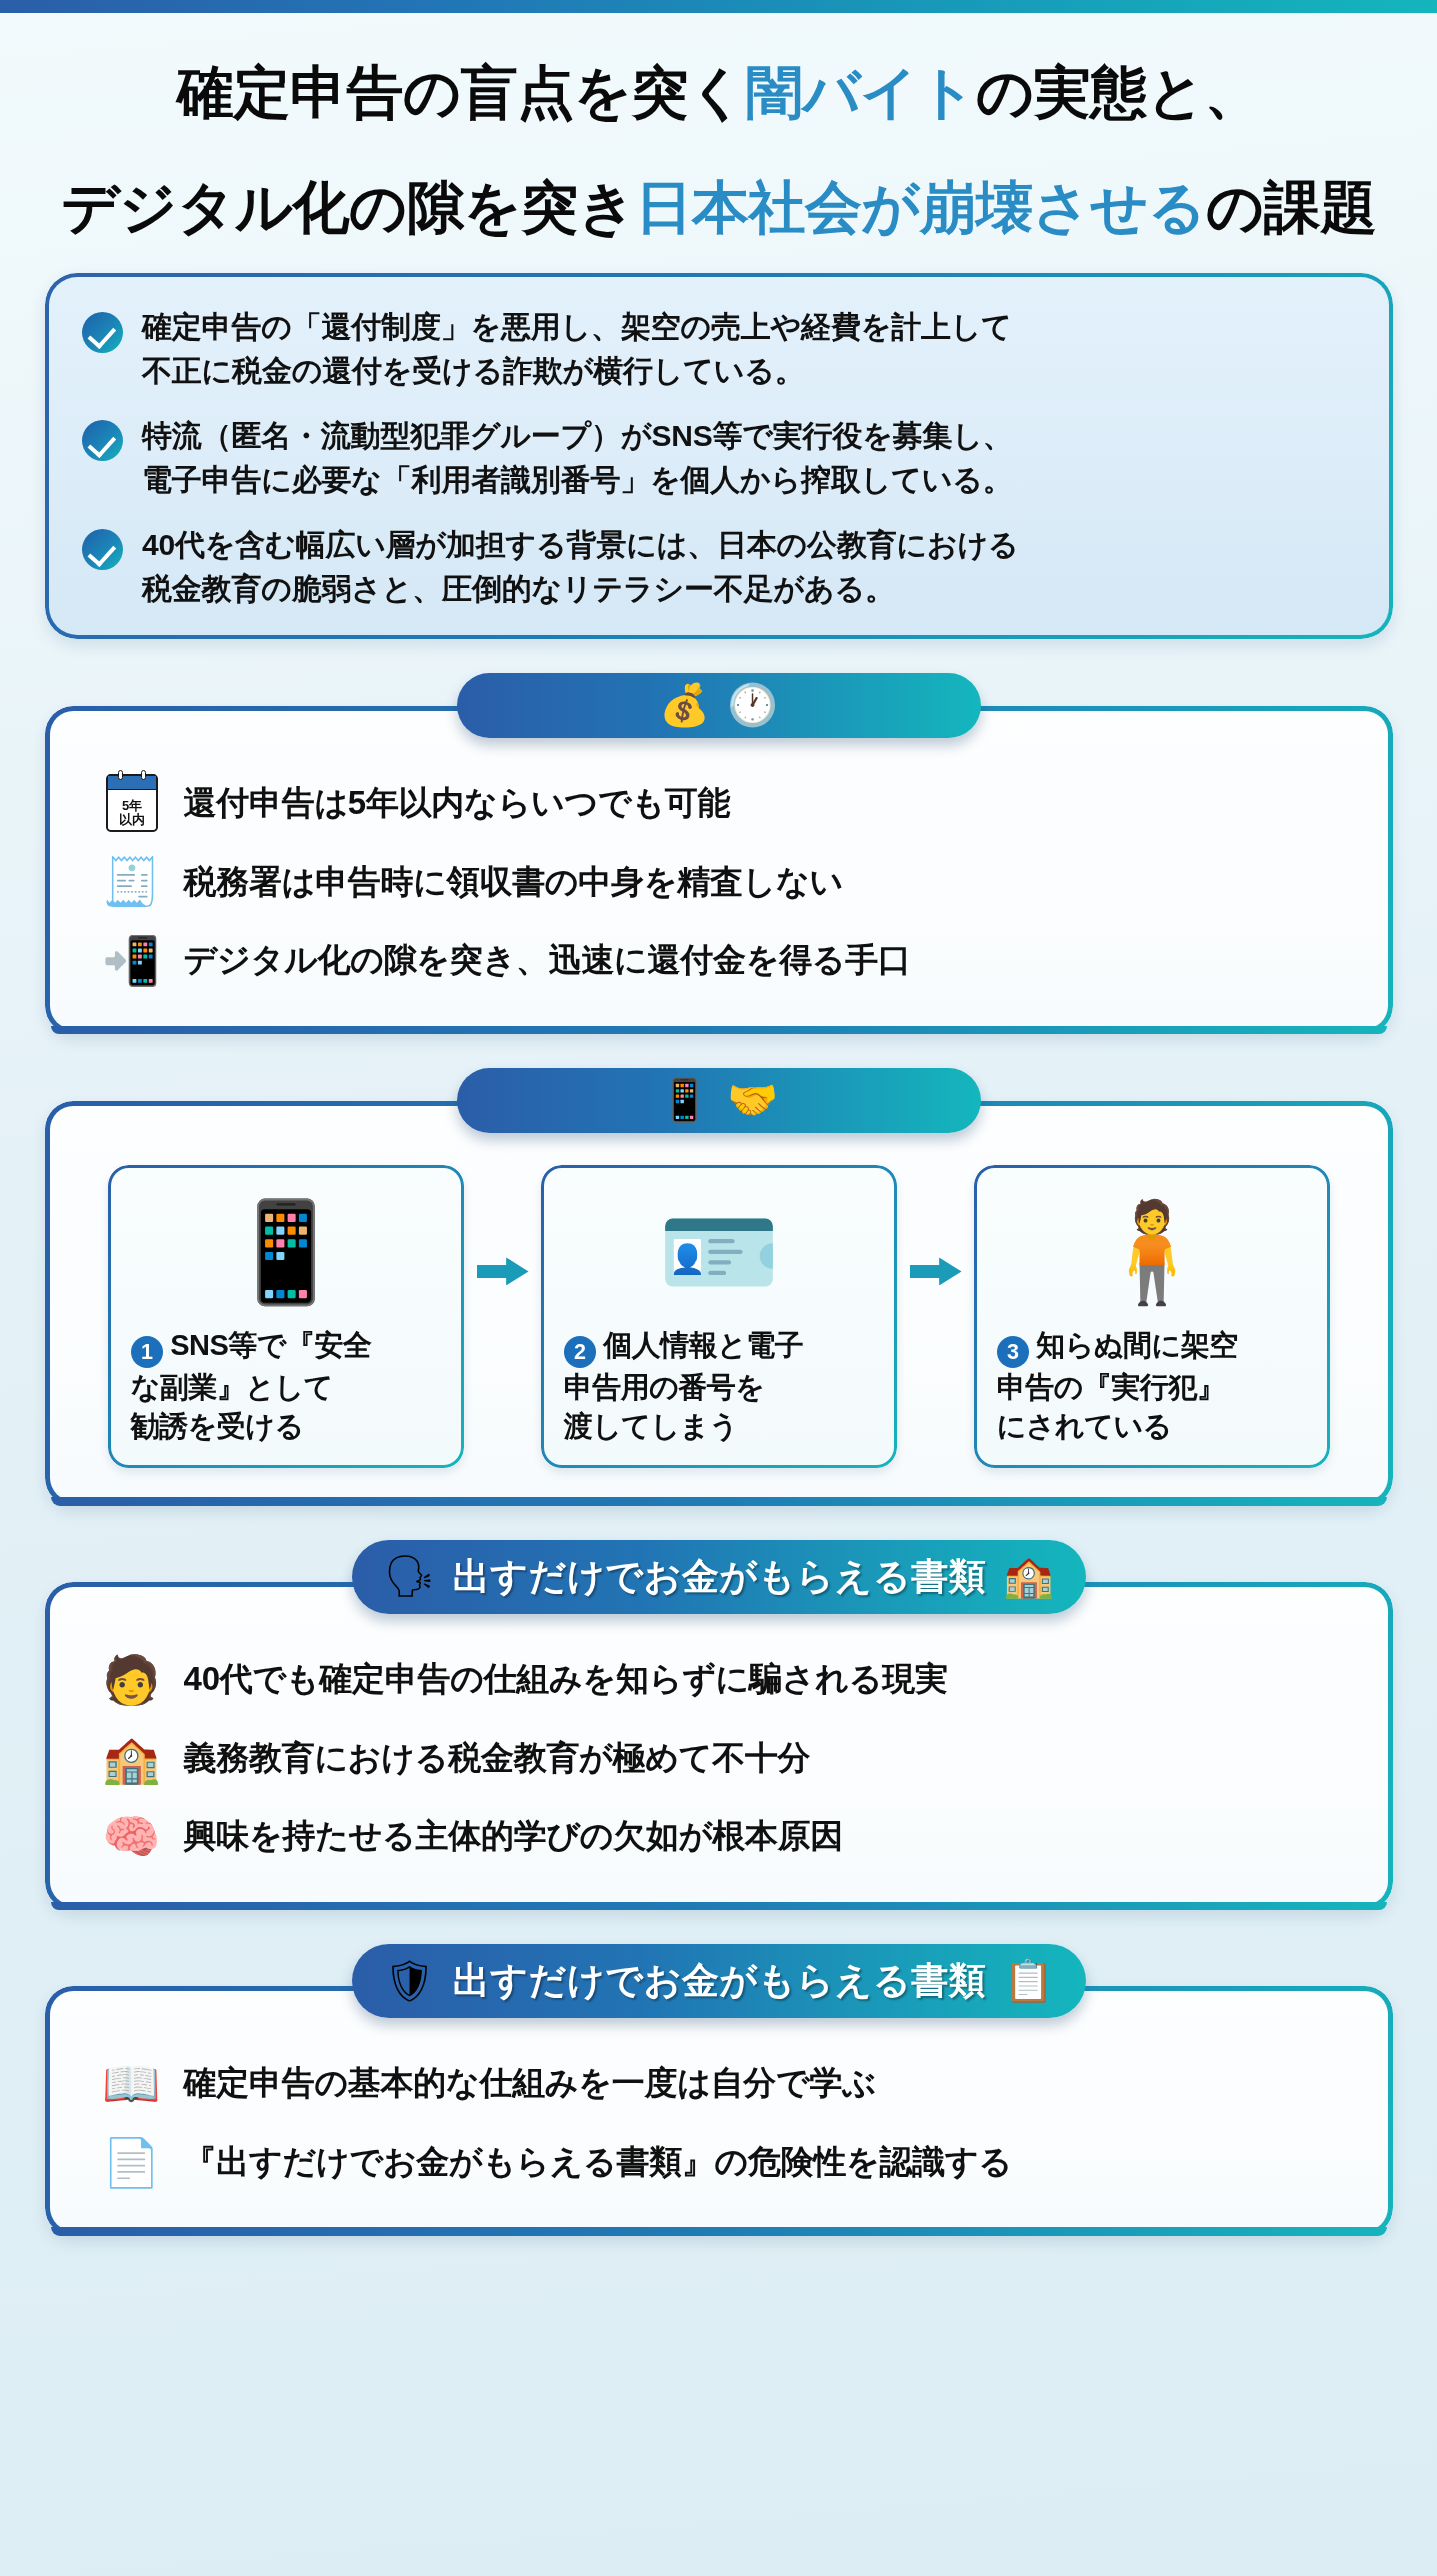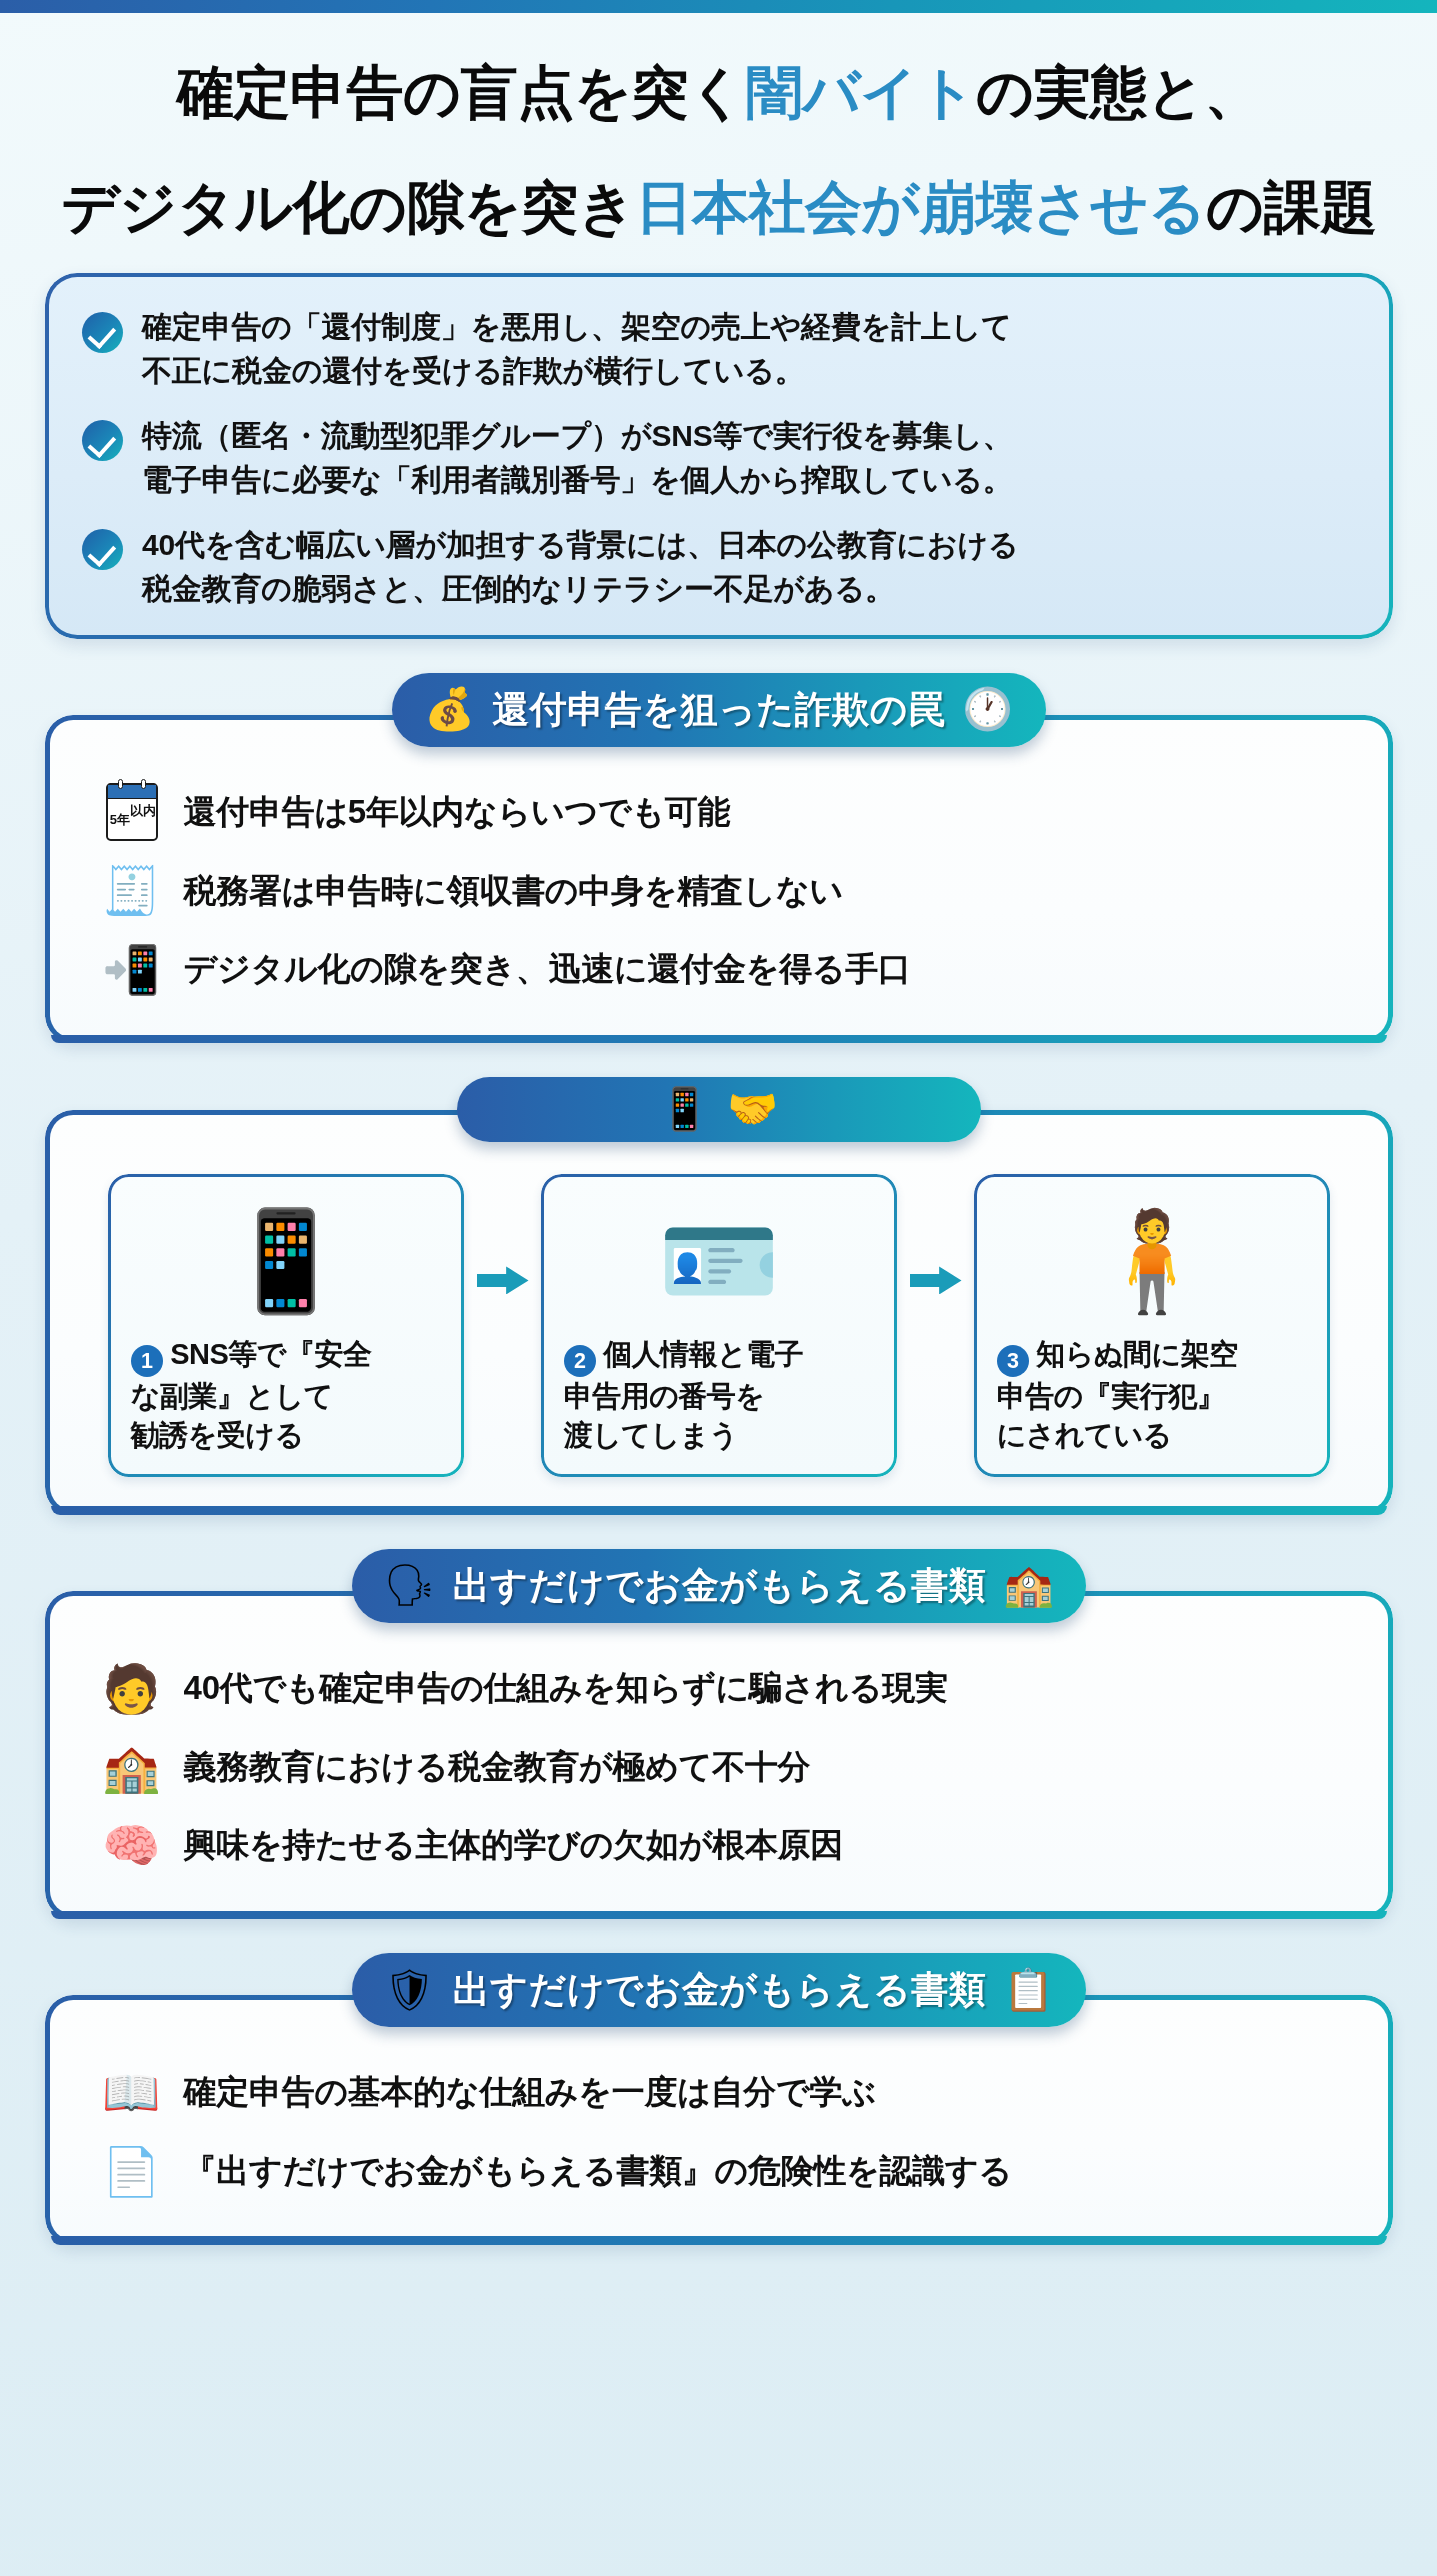--- a/index.html
+++ b/index.html
@@ -188,21 +188,21 @@
     line-height: 1.3;
   }
 
   
   .cal {
     width: 52px; height: 58px;
     border: 2.8px solid #1b1b1b;
     border-radius: 4.7px;
     background: #ffffff;
     position: relative;
-    display:flex; align-items:center; justify-content:flex-end;
+    display:flex; flex-direction:column; align-items:center; justify-content:flex-end;
     padding-bottom: 2.8px;
   }
   .cal .cal-top {
     position:absolute; top:0; left:0; right:0; height:14px;
     background: #2c6fb5;
     border-bottom: 1.9px solid #1b1b1b;
   }
   .cal .cal-ring {
     position:absolute; top:-6.6px; width:4.7px; height:10.3px;
     background:#ffffff; border:1.9px solid #1b1b1b; border-radius:2.8px;
@@ -324,21 +324,20 @@
         <div class="nowrap">40代を含む幅広い層が加担する背景には、日本の公教育における</div>
         <div class="nowrap">税金教育の脆弱さと、圧倒的なリテラシー不足がある。</div>
       </div>
     </div>
 
   </div>
 
   <div class="section">
     <div class="section-header">
       <span class="hicon">💰</span>
-      <span class="htxt">還付申告を狙った詐欺の罠</span>
       <span class="hicon">🕐</span>
     </div>
     <div class="section-body">
 
       <div class="row">
         <span class="row-icon">
           <span class="cal">
             <span class="cal-top"></span>
               <span class="cal-ring r1"></span>
               <span class="cal-ring r2"></span>

